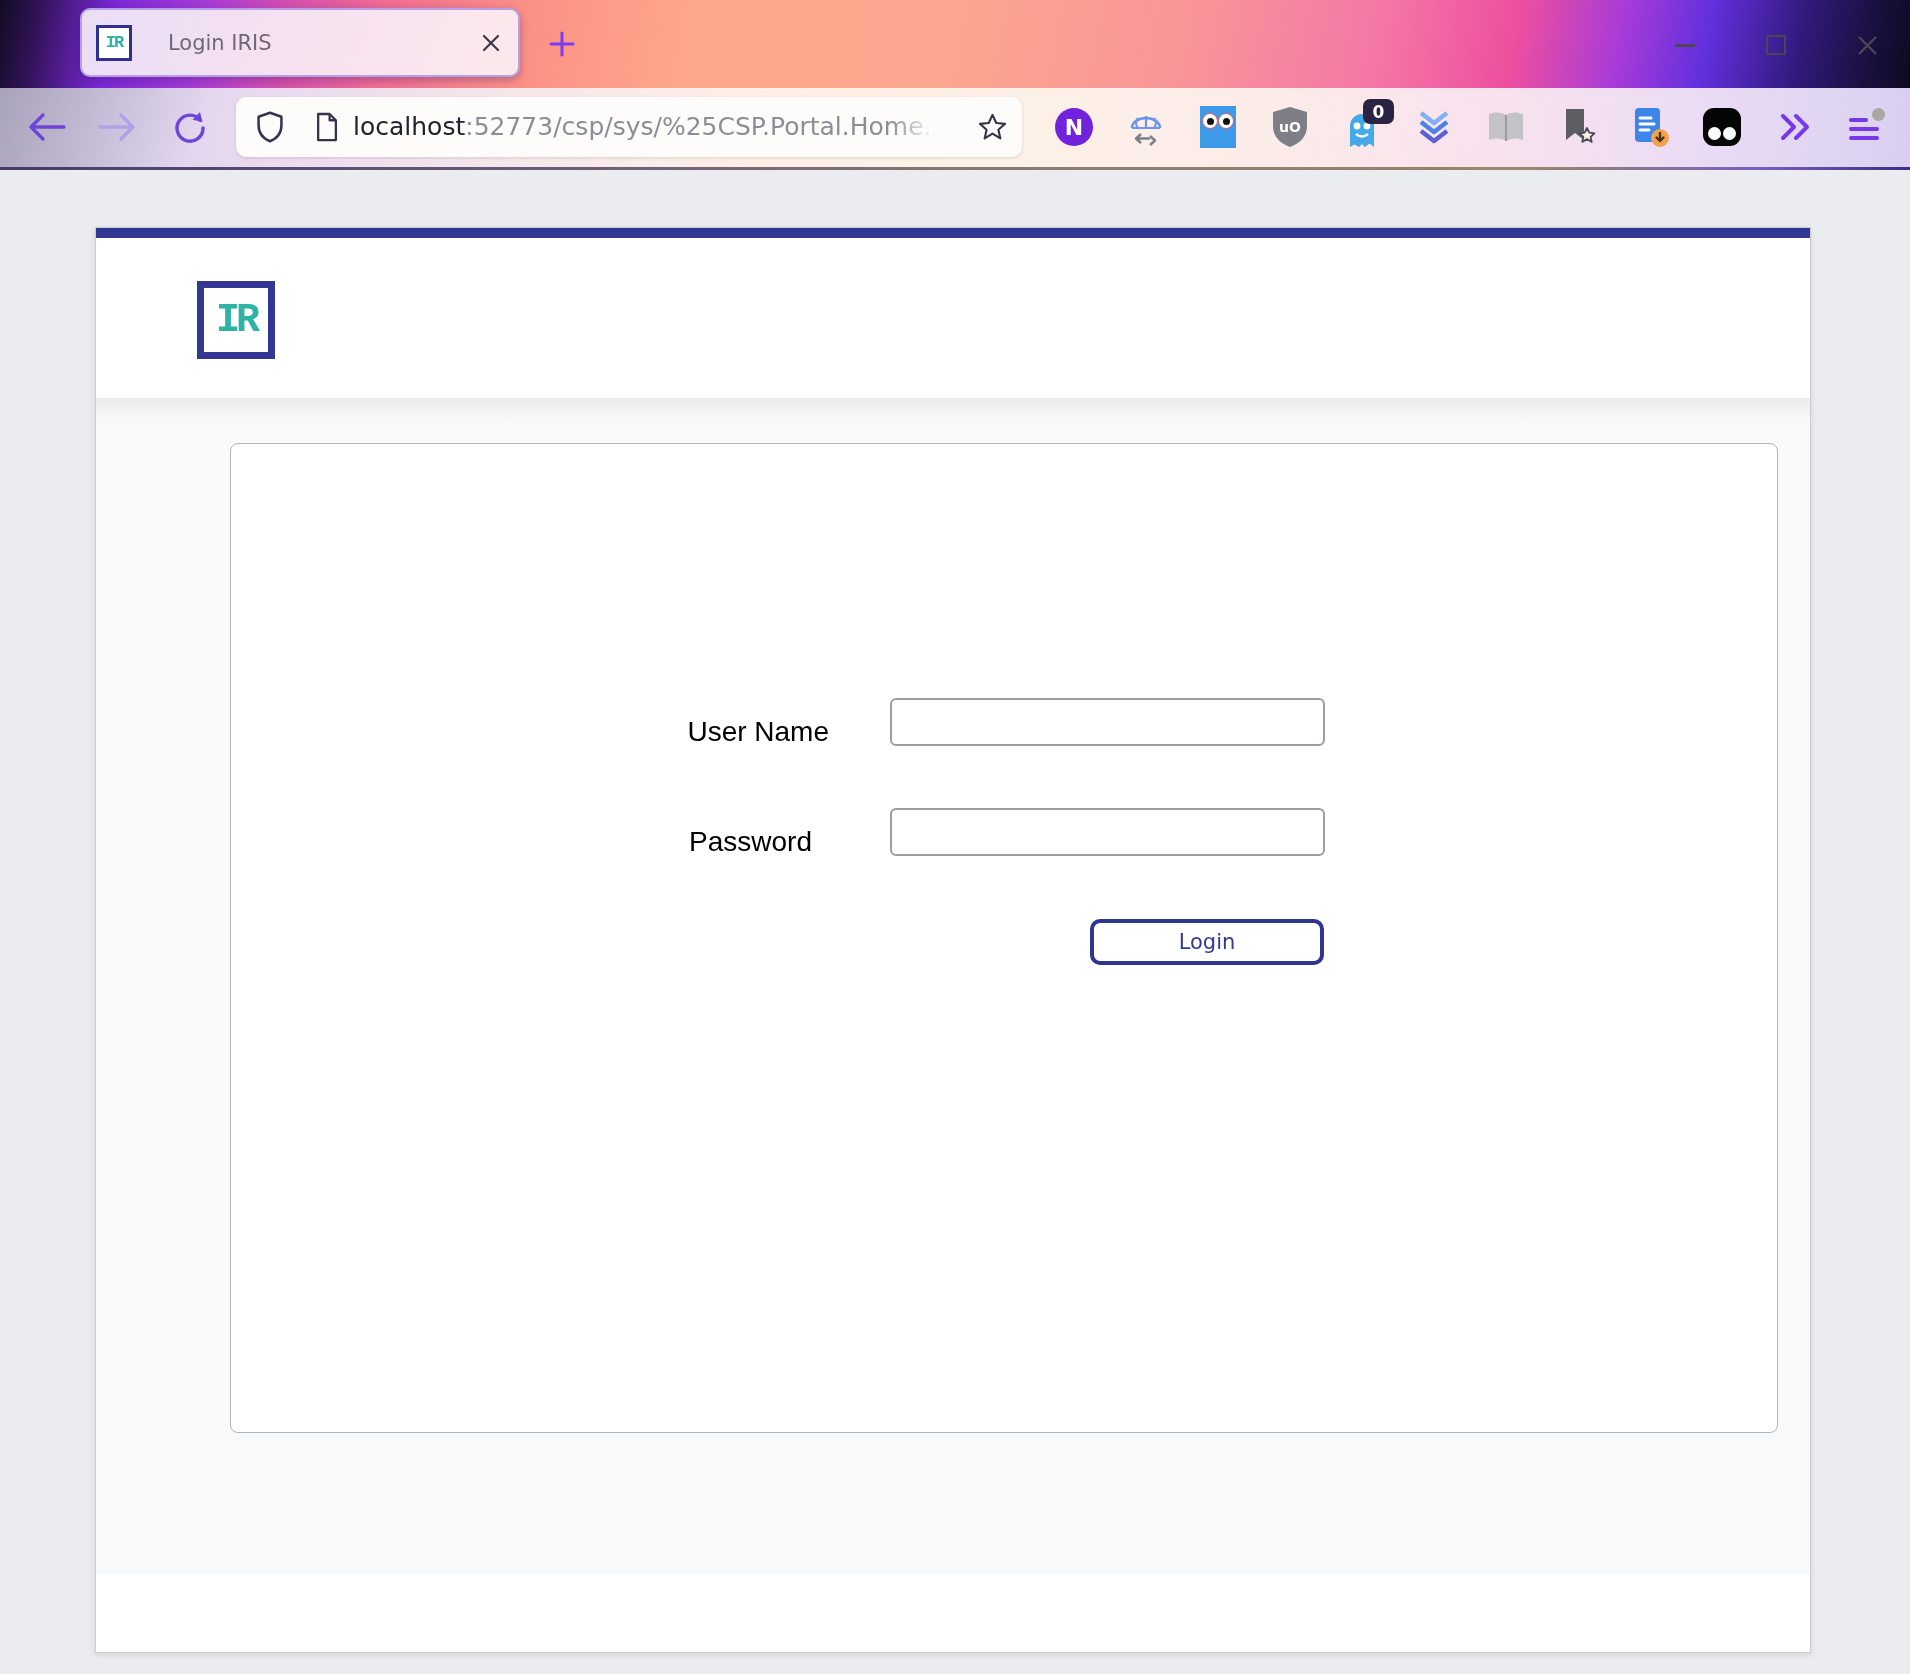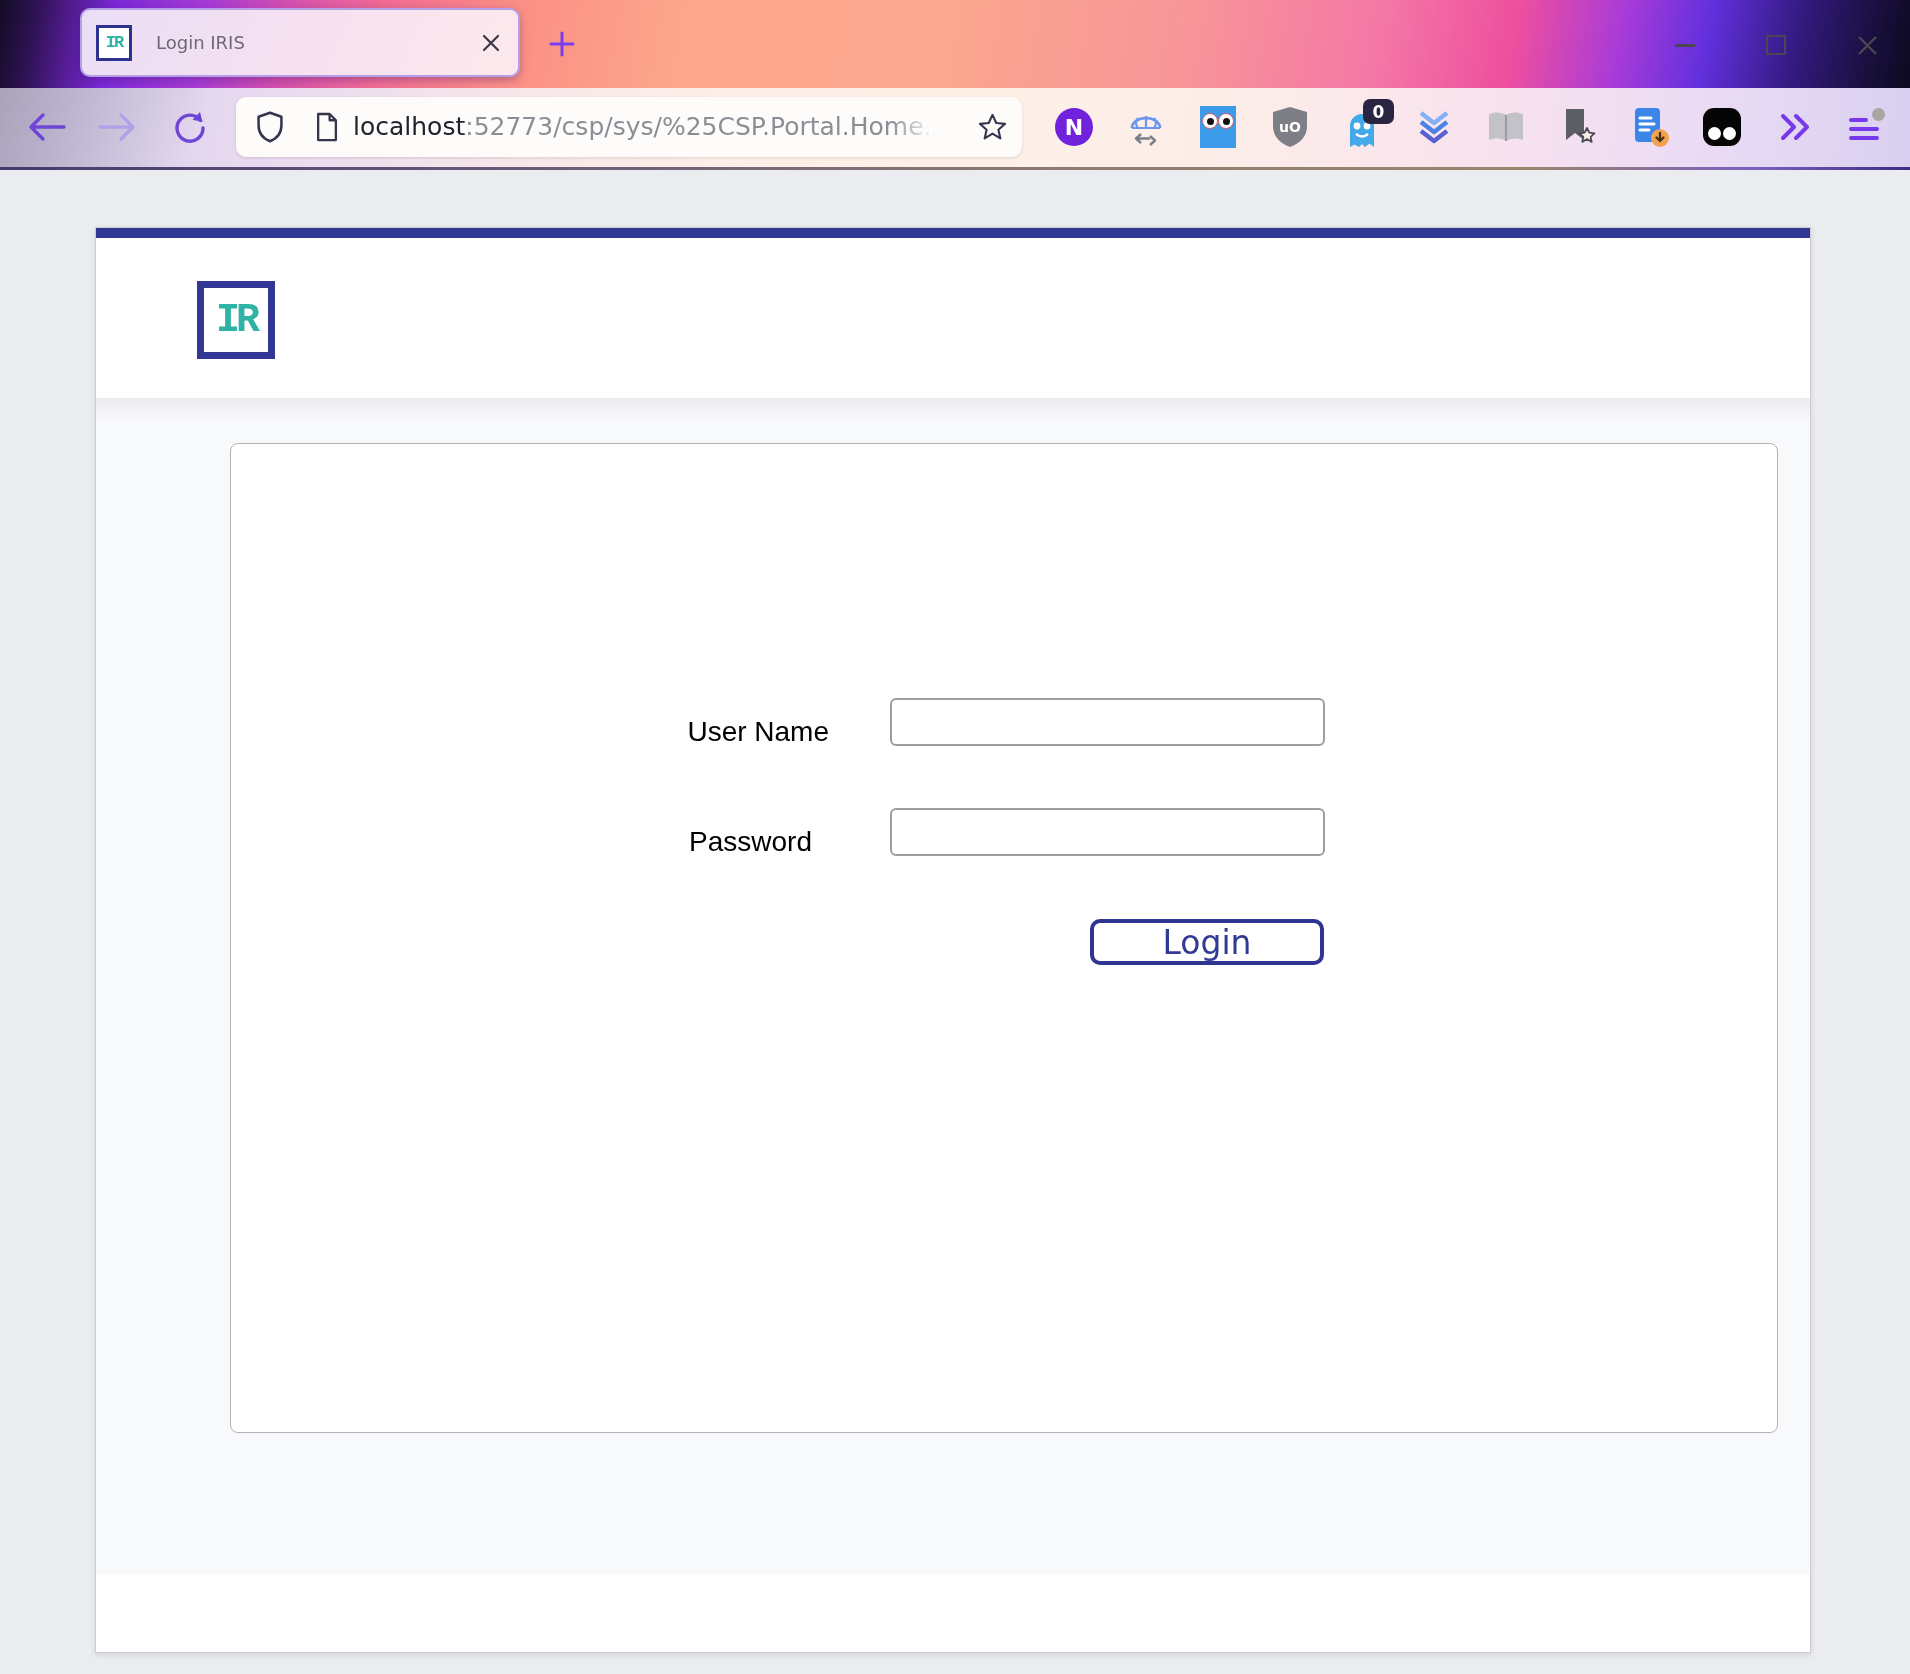--- a/index.html
+++ b/index.html
@@ -11,21 +11,21 @@
     background:linear-gradient(100deg,#120c24 0%,#2f1254 2%,#7b28d8 6%,#a93cd4 11%,
       #d44fae 15%,#f06c93 20%,#fb8f85 27%,#fda78c 36%,#fba68f 50%,#f89598 62%,
       #f477a6 72%,#ee4f9e 79%,#a83bd8 84.5%,#6230dd 89%,#31197a 94%,#1a1040 97.5%,#0e0920 100%);}
   .tab{position:absolute;left:80px;top:8px;width:440px;height:69px;border-radius:10px;
     border:2px solid #b5a0e8;box-sizing:border-box;
     background:linear-gradient(115deg,#eadef6 0%,#f6e1f0 50%,#fce9ec 100%);
     box-shadow:0 3px 9px rgba(60,20,110,.35);display:flex;align-items:center;padding:0 14px;}
   .favicon{width:36px;height:36px;border:3px solid #2e3192;background:#fff;box-sizing:border-box;
     display:flex;align-items:center;justify-content:center;
     font-family:"Liberation Mono",monospace;font-weight:bold;font-size:17px;color:#2fb3a4;letter-spacing:-2px;}
-  .tabtitle{margin-left:24px;font-size:18px;color:#6e6876;flex:1;white-space:nowrap;overflow:hidden;}
+  .tabtitle{margin-left:36px;font-size:21px;color:#6e6876;flex:1;white-space:nowrap;overflow:hidden;}
   .tabclose{width:26px;height:26px;display:flex;align-items:center;justify-content:center;color:#3c3944;}
   .newtab{position:absolute;left:547px;top:29px;width:30px;height:30px;color:#7a3cf0;}
   .wincontrols{position:absolute;left:1662px;top:25px;display:flex;}
   .winbtn{width:46px;height:40px;display:flex;align-items:center;justify-content:center;}
   .winbtn+.winbtn{margin-left:45px;}
   .minline{width:20px;height:3px;background:#4b4752;}
   .maxbox{width:16px;height:16px;border:2.5px solid #4b4752;}
 
   
   .navbar{position:absolute;left:0;top:88px;width:1910px;height:79px;
@@ -76,21 +76,21 @@
   .cardbody{position:relative;height:1176px;
     background:linear-gradient(180deg,#ebebee 0%,#f8f9fa 22px,#f8f9fa 100%);}
   .panel{position:absolute;left:96px;top:45px;width:1548px;height:990px;background:#fff;
     border:1px solid #b2b2b8;border-radius:8px;box-sizing:border-box;margin-left:38px;}
   .flabel{position:absolute;text-align:right;font-family:"Liberation Sans",sans-serif;
     font-size:28px;color:#000;}
   .finput{position:absolute;width:435px;height:48px;border:2px solid #9d9da3;border-radius:6px;
     box-sizing:border-box;background:#fff;font-size:24px;padding:0 12px;outline:none;}
   .loginbtn{position:absolute;left:859px;top:475px;width:234px;height:46px;box-sizing:border-box;
     background:#fff;border:4px solid #2f3590;border-radius:10px;color:#333a96;
-    font-family:"DejaVu Sans",sans-serif;font-size:33px;
+    font-family:"DejaVu Sans",sans-serif;font-size:21px;
     display:flex;align-items:center;justify-content:center;cursor:pointer;}
   svg{display:block;}
 </style>
 </head>
 <body>
 
 <div id="screen">
 
   <div class="tabbar">
     <div class="tab">

